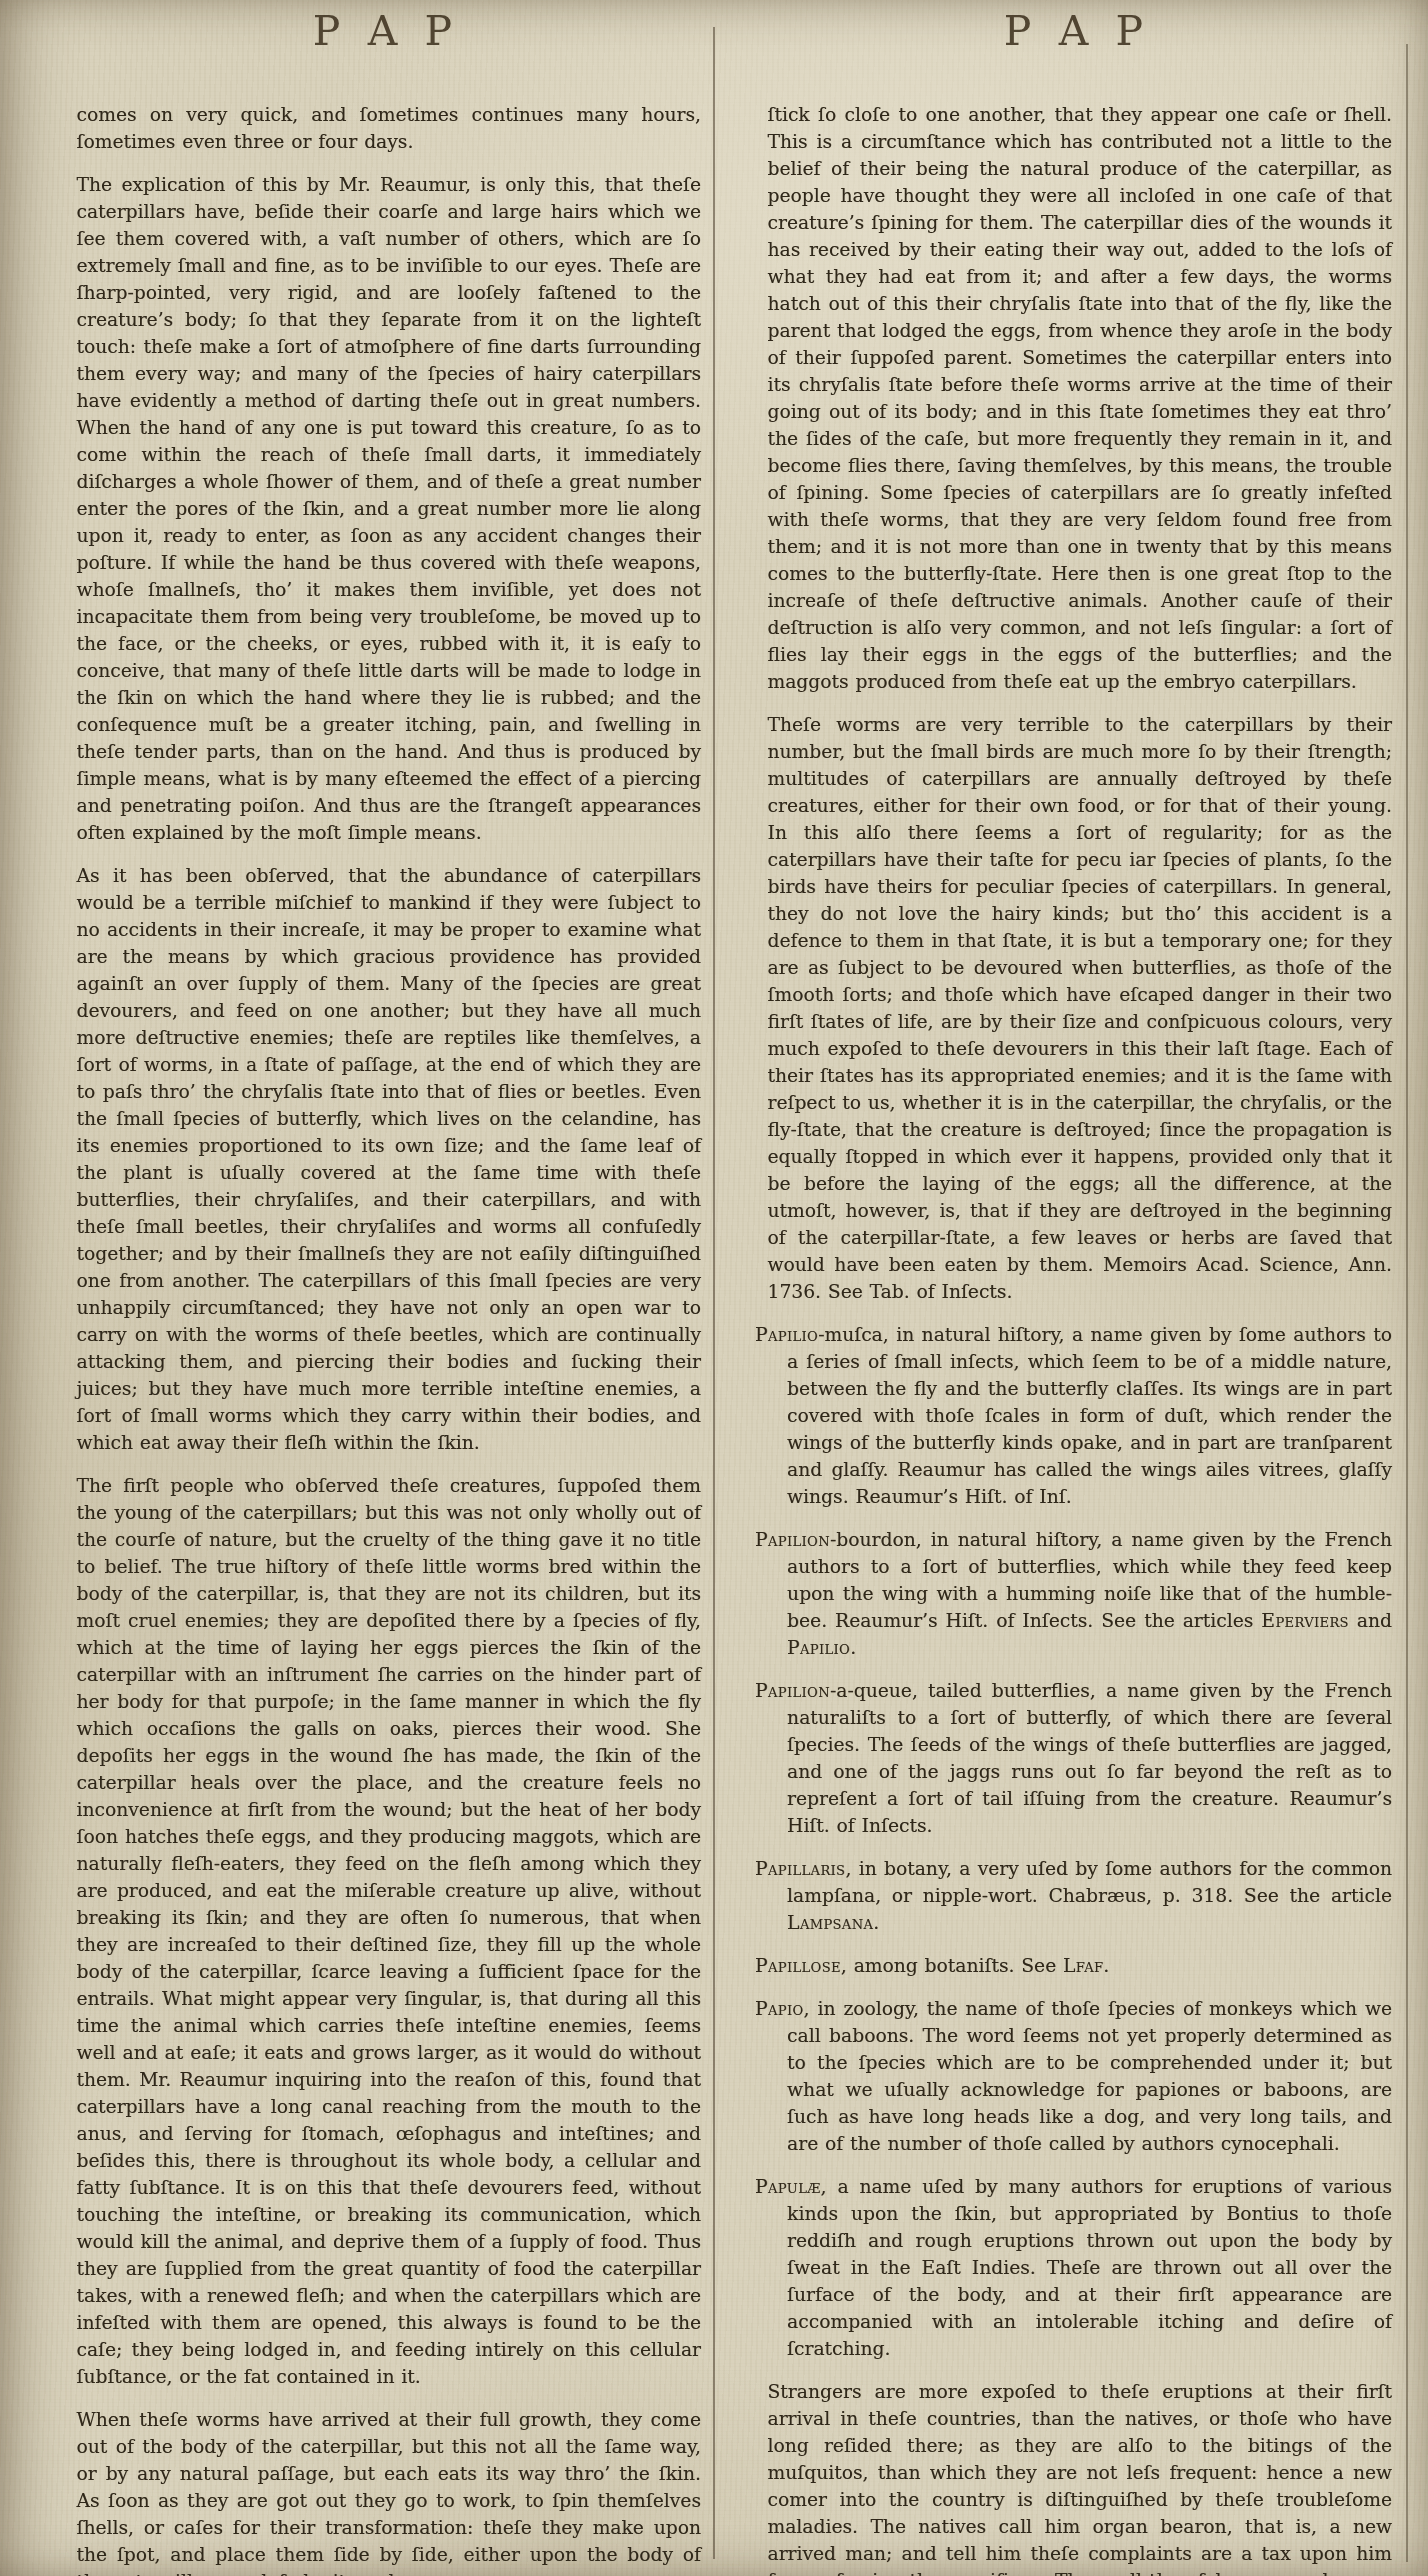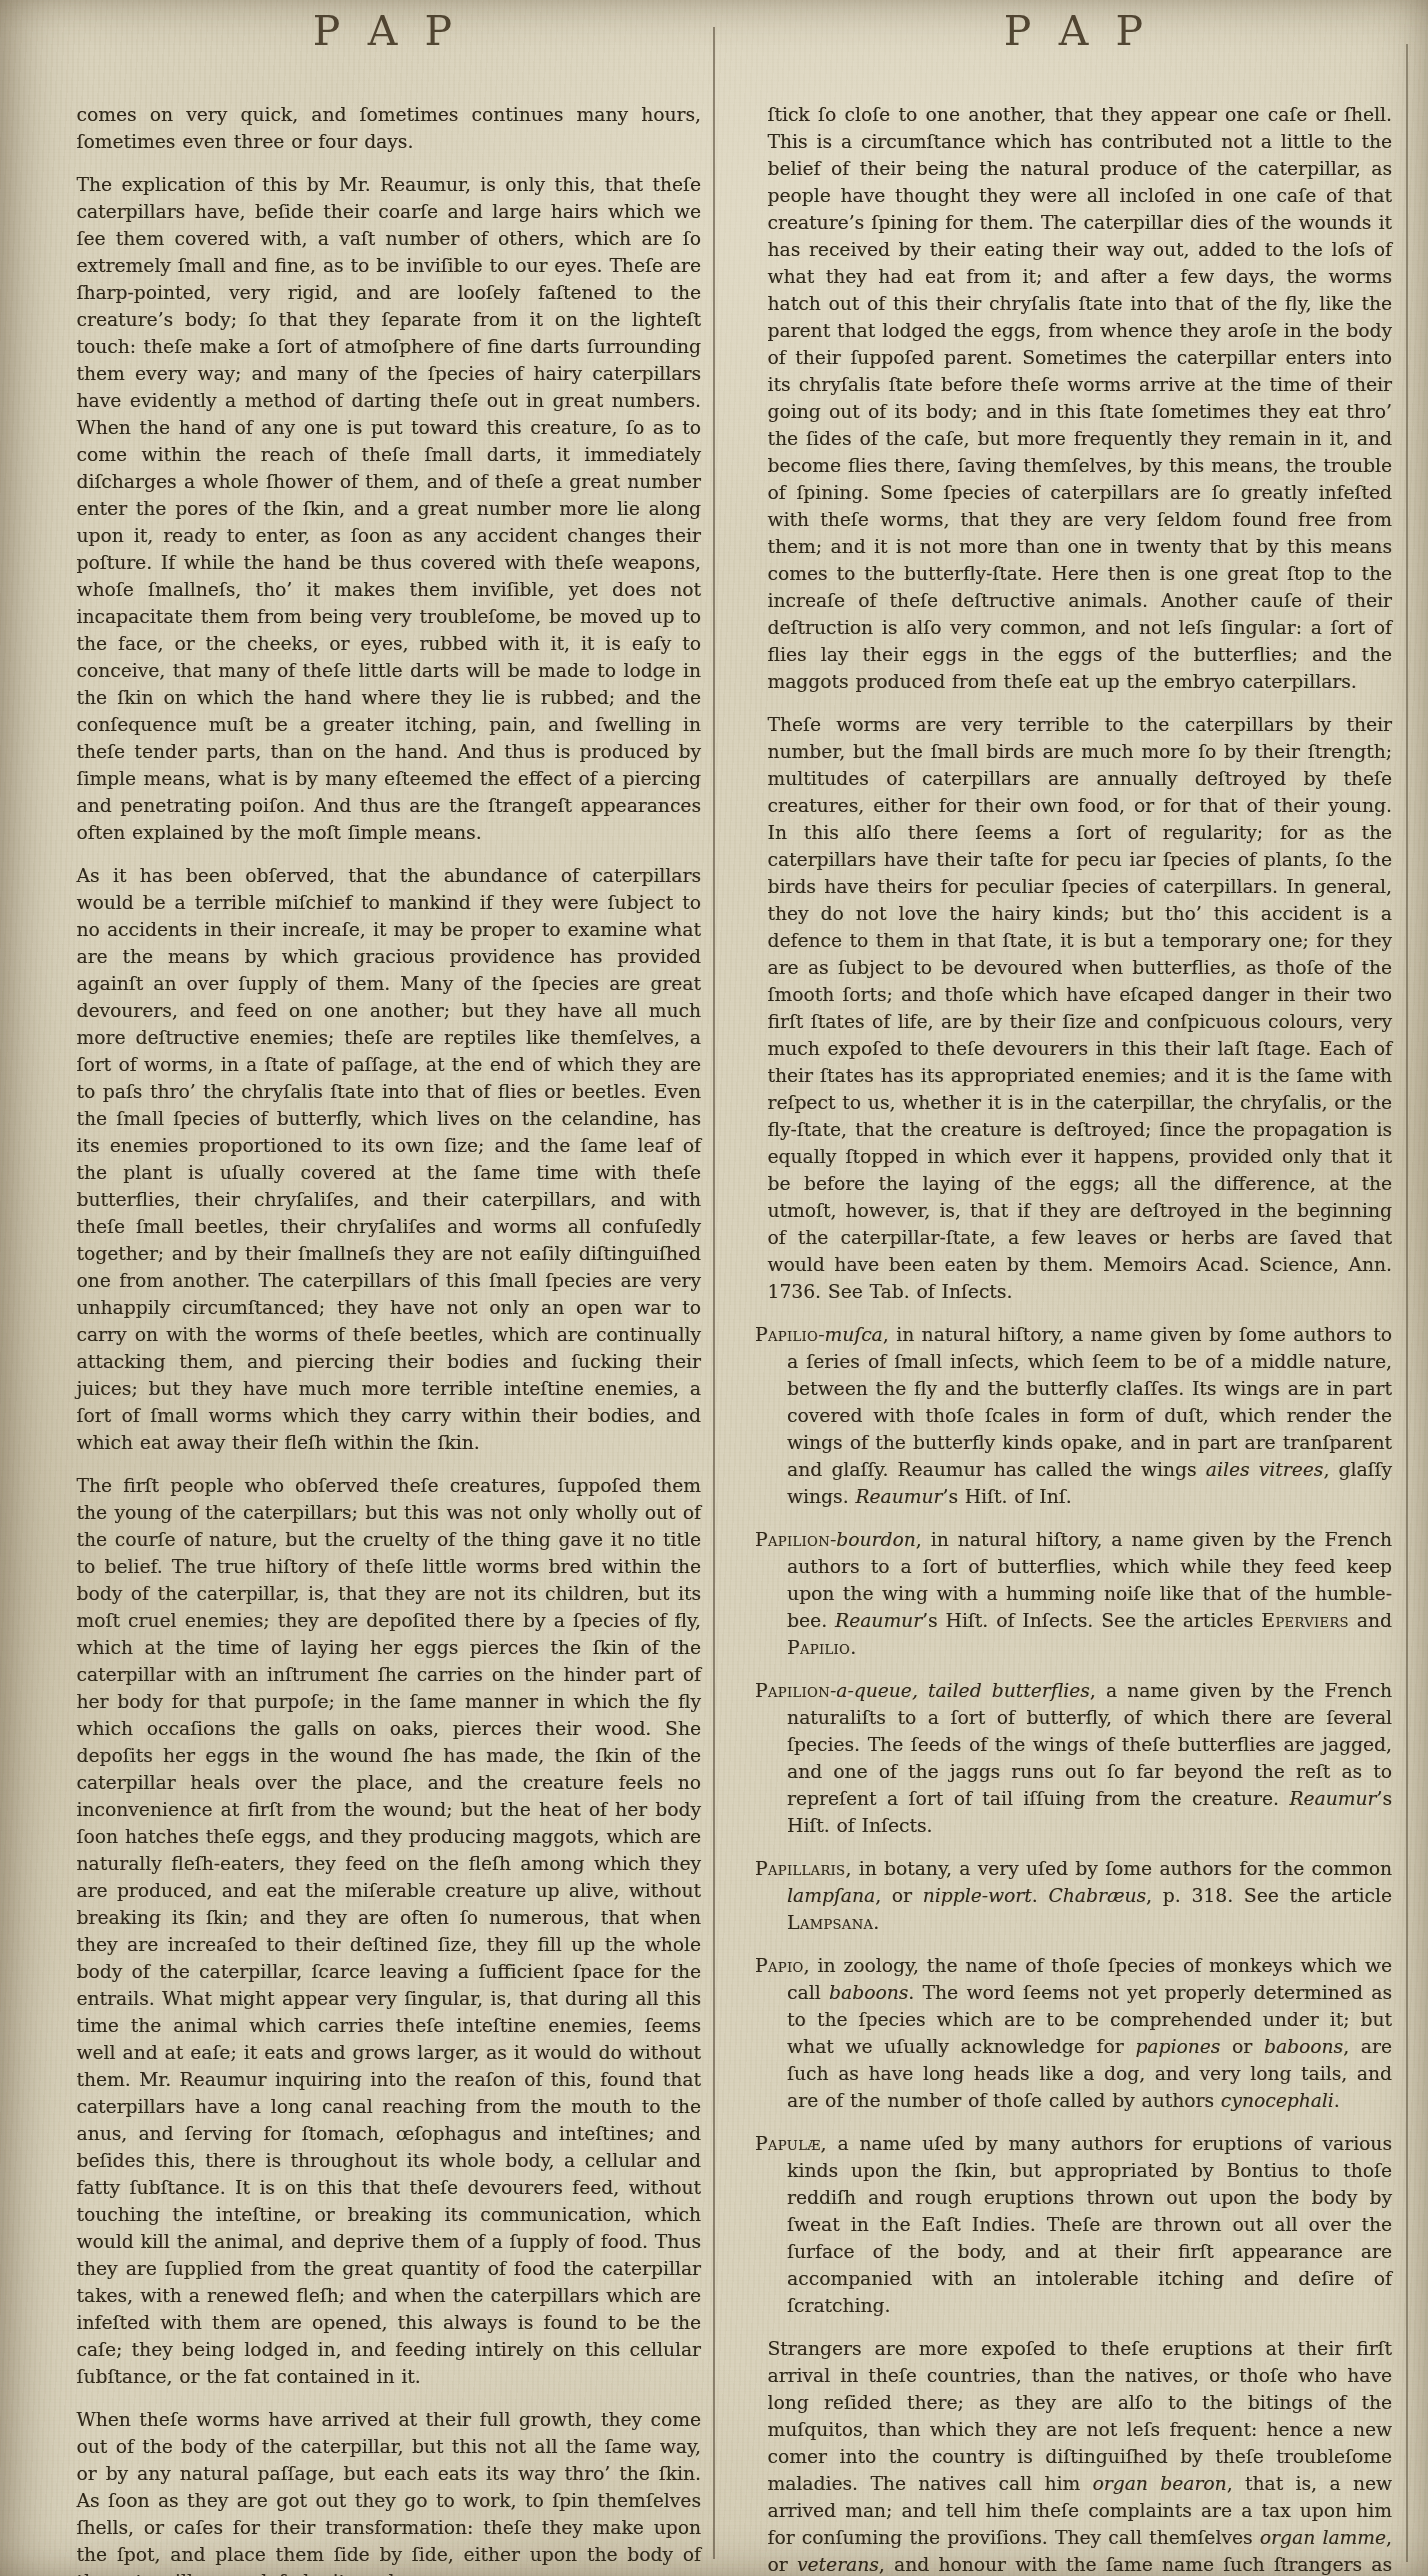--- a/index.html
+++ b/index.html
@@ -31,21 +31,21 @@
     position:absolute; top:85px; width:669px;
     text-align:justify; font-size:18.7px; line-height:27px;
     color:#2f2719; word-spacing:0.9px;
     text-shadow:0.3px 0.3px 0.4px rgba(47,39,25,0.38);
     padding-left:12.5px; box-sizing:border-box;
   }
   .col-left  { left:48px; }
   .col-right { left:739px; }
   .para { margin:16px; }
   .para.entry { padding-left:19.6px; text-indent:-32px; }
-  .i  { font-style:italic; }
+  .i  { }
   .sc { font-variant:small-caps; letter-spacing:0.4px; }
   .rule { position:absolute; background:#4a3e2b; }
   .rule.divider { left:713px; top:27px;  width:1.8px; height:2532px; opacity:.55; }
   .rule.edge    { left:1406px; top:44px; width:1.8px; height:2518px; opacity:.48; }
   .catchword {
     position:absolute; right:62px; top:2529px;
     font-size:18.7px; color:#2f2719;
     text-shadow:0.3px 0.3px 0.4px rgba(47,39,25,0.38);
     margin-top:44px;
   }
@@ -65,20 +65,21 @@
       <p class="para"><span>When theſe worms have arrived at their full growth, they come out of the body of the caterpillar, but this not all the ſame way, or by any natural paſſage, but each eats its way thro’ the ſkin. As ſoon as they are got out they go to work, to ſpin themſelves ſhells, or caſes for their transformation: theſe they make upon the ſpot, and place them ſide by ſide, either upon the body of the caterpillar, or cloſe by it; and</span></p>
     </div>
 
   <div class="column col-right">
       <p class="para"><span>ſtick ſo cloſe to one another, that they appear one caſe or ſhell. This is a circumſtance which has contributed not a little to the belief of their being the natural produce of the caterpillar, as people have thought they were all incloſed in one caſe of that creature’s ſpining for them. The caterpillar dies of the wounds it has received by their eating their way out, added to the loſs of what they had eat from it; and after a few days, the worms hatch out of this their chryſalis ſtate into that of the fly, like the parent that lodged the eggs, from whence they aroſe in the body of their ſuppoſed parent. Sometimes the caterpillar enters into its chryſalis ſtate before theſe worms arrive at the time of their going out of its body; and in this ſtate ſometimes they eat thro’ the ſides of the caſe, but more frequently they remain in it, and become flies there, ſaving themſelves, by this means, the trouble of ſpining. Some ſpecies of caterpillars are ſo greatly infeſted with theſe worms, that they are very ſeldom found free from them; and it is not more than one in twenty that by this means comes to the butterfly-ſtate. Here then is one great ſtop to the increaſe of theſe deſtructive animals. Another cauſe of their deſtruction is alſo very common, and not leſs ſingular: a ſort of flies lay their eggs in the eggs of the butterflies; and the maggots produced from theſe eat up the embryo caterpillars.</span></p>
       <p class="para"><span>Theſe worms are very terrible to the caterpillars by their number, but the ſmall birds are much more ſo by their ſtrength; multitudes of caterpillars are annually deſtroyed by theſe creatures, either for their own food, or for that of their young. In this alſo there ſeems a ſort of regularity; for as the caterpillars have their taſte for pecu iar ſpecies of plants, ſo the birds have theirs for peculiar ſpecies of caterpillars. In general, they do not love the hairy kinds; but tho’ this accident is a defence to them in that ſtate, it is but a temporary one; for they are as ſubject to be devoured when butterflies, as thoſe of the ſmooth ſorts; and thoſe which have eſcaped danger in their two firſt ſtates of life, are by their ſize and conſpicuous colours, very much expoſed to theſe devourers in this their laſt ſtage. Each of their ſtates has its appropriated enemies; and it is the ſame with reſpect to us, whether it is in the caterpillar, the chryſalis, or the fly-ſtate, that the creature is deſtroyed; ſince the propagation is equally ſtopped in which ever it happens, provided only that it be before the laying of the eggs; all the difference, at the utmoſt, however, is, that if they are deſtroyed in the beginning of the caterpillar-ſtate, a few leaves or herbs are ſaved that would have been eaten by them. Memoirs Acad. Science, Ann. 1736. See Tab. of Inſects.</span></p>
       <p class="para entry"><span class="sc">Papilio</span><span class="i">-muſca</span><span>, in natural hiſtory, a name given by ſome authors to a ſeries of ſmall inſects, which ſeem to be of a middle nature, between the fly and the butterfly claſſes. Its wings are in part covered with thoſe ſcales in form of duſt, which render the wings of the butterfly kinds opake, and in part are tranſparent and glaſſy. Reaumur has called the wings </span><span class="i">ailes vitrees</span><span>, glaſſy wings. </span><span class="i">Reaumur</span><span>’s Hiſt. of Inſ.</span></p>
       <p class="para entry"><span class="sc">Papilion</span><span class="i">-bourdon</span><span>, in natural hiſtory, a name given by the French authors to a ſort of butterflies, which while they feed keep upon the wing with a humming noiſe like that of the humble-bee. </span><span class="i">Reaumur</span><span>’s Hiſt. of Inſects. See the articles </span><span class="sc">Eperviers</span><span> and </span><span class="sc">Papilio</span><span>.</span></p>
       <p class="para entry"><span class="sc">Papilion</span><span class="i">-a-queue, tailed butterflies</span><span>, a name given by the French naturaliſts to a ſort of butterfly, of which there are ſeveral ſpecies. The ſeeds of the wings of theſe butterflies are jagged, and one of the jaggs runs out ſo far beyond the reſt as to repreſent a ſort of tail iſſuing from the creature. </span><span class="i">Reaumur</span><span>’s Hiſt. of Inſects.</span></p>
       <p class="para entry"><span class="sc">Papillaris</span><span>, in botany, a very uſed by ſome authors for the common </span><span class="i">lampſana</span><span>, or </span><span class="i">nipple-wort</span><span>. </span><span class="i">Chabræus</span><span>, p. 318. See the article </span><span class="sc">Lampsana</span><span>.</span></p>
+      <p class="para entry"><span class="sc">Papillose</span><span>, among botaniſts. See </span><span class="sc">Lfaf</span><span>.</span></p>
       <p class="para entry"><span class="sc">Papio</span><span>, in zoology, the name of thoſe ſpecies of monkeys which we call </span><span class="i">baboons</span><span>. The word ſeems not yet properly determined as to the ſpecies which are to be comprehended under it; but what we uſually acknowledge for </span><span class="i">papiones</span><span> or </span><span class="i">baboons</span><span>, are ſuch as have long heads like a dog, and very long tails, and are of the number of thoſe called by authors </span><span class="i">cynocephali</span><span>.</span></p>
       <p class="para entry"><span class="sc">Papulæ</span><span>, a name uſed by many authors for eruptions of various kinds upon the ſkin, but appropriated by Bontius to thoſe reddiſh and rough eruptions thrown out upon the body by ſweat in the Eaſt Indies. Theſe are thrown out all over the ſurface of the body, and at their firſt appearance are accompanied with an intolerable itching and deſire of ſcratching.</span></p>
       <p class="para"><span>Strangers are more expoſed to theſe eruptions at their firſt arrival in theſe countries, than the natives, or thoſe who have long reſided there; as they are alſo to the bitings of the muſquitos, than which they are not leſs frequent: hence a new comer into the country is diſtinguiſhed by theſe troubleſome maladies. The natives call him </span><span class="i">organ bearon</span><span>, that is, a new arrived man; and tell him theſe complaints are a tax upon him for conſuming the proviſions. They call themſelves </span><span class="i">organ lamme</span><span>, or </span><span class="i">veterans</span><span>, and honour with the ſame name ſuch ſtrangers as have lived long in the country.</span></p>
     </div>
 
   <div class="rule divider"></div>
   <div class="rule edge"></div>
 
   <div class="catchword">off</div>
 </div>

